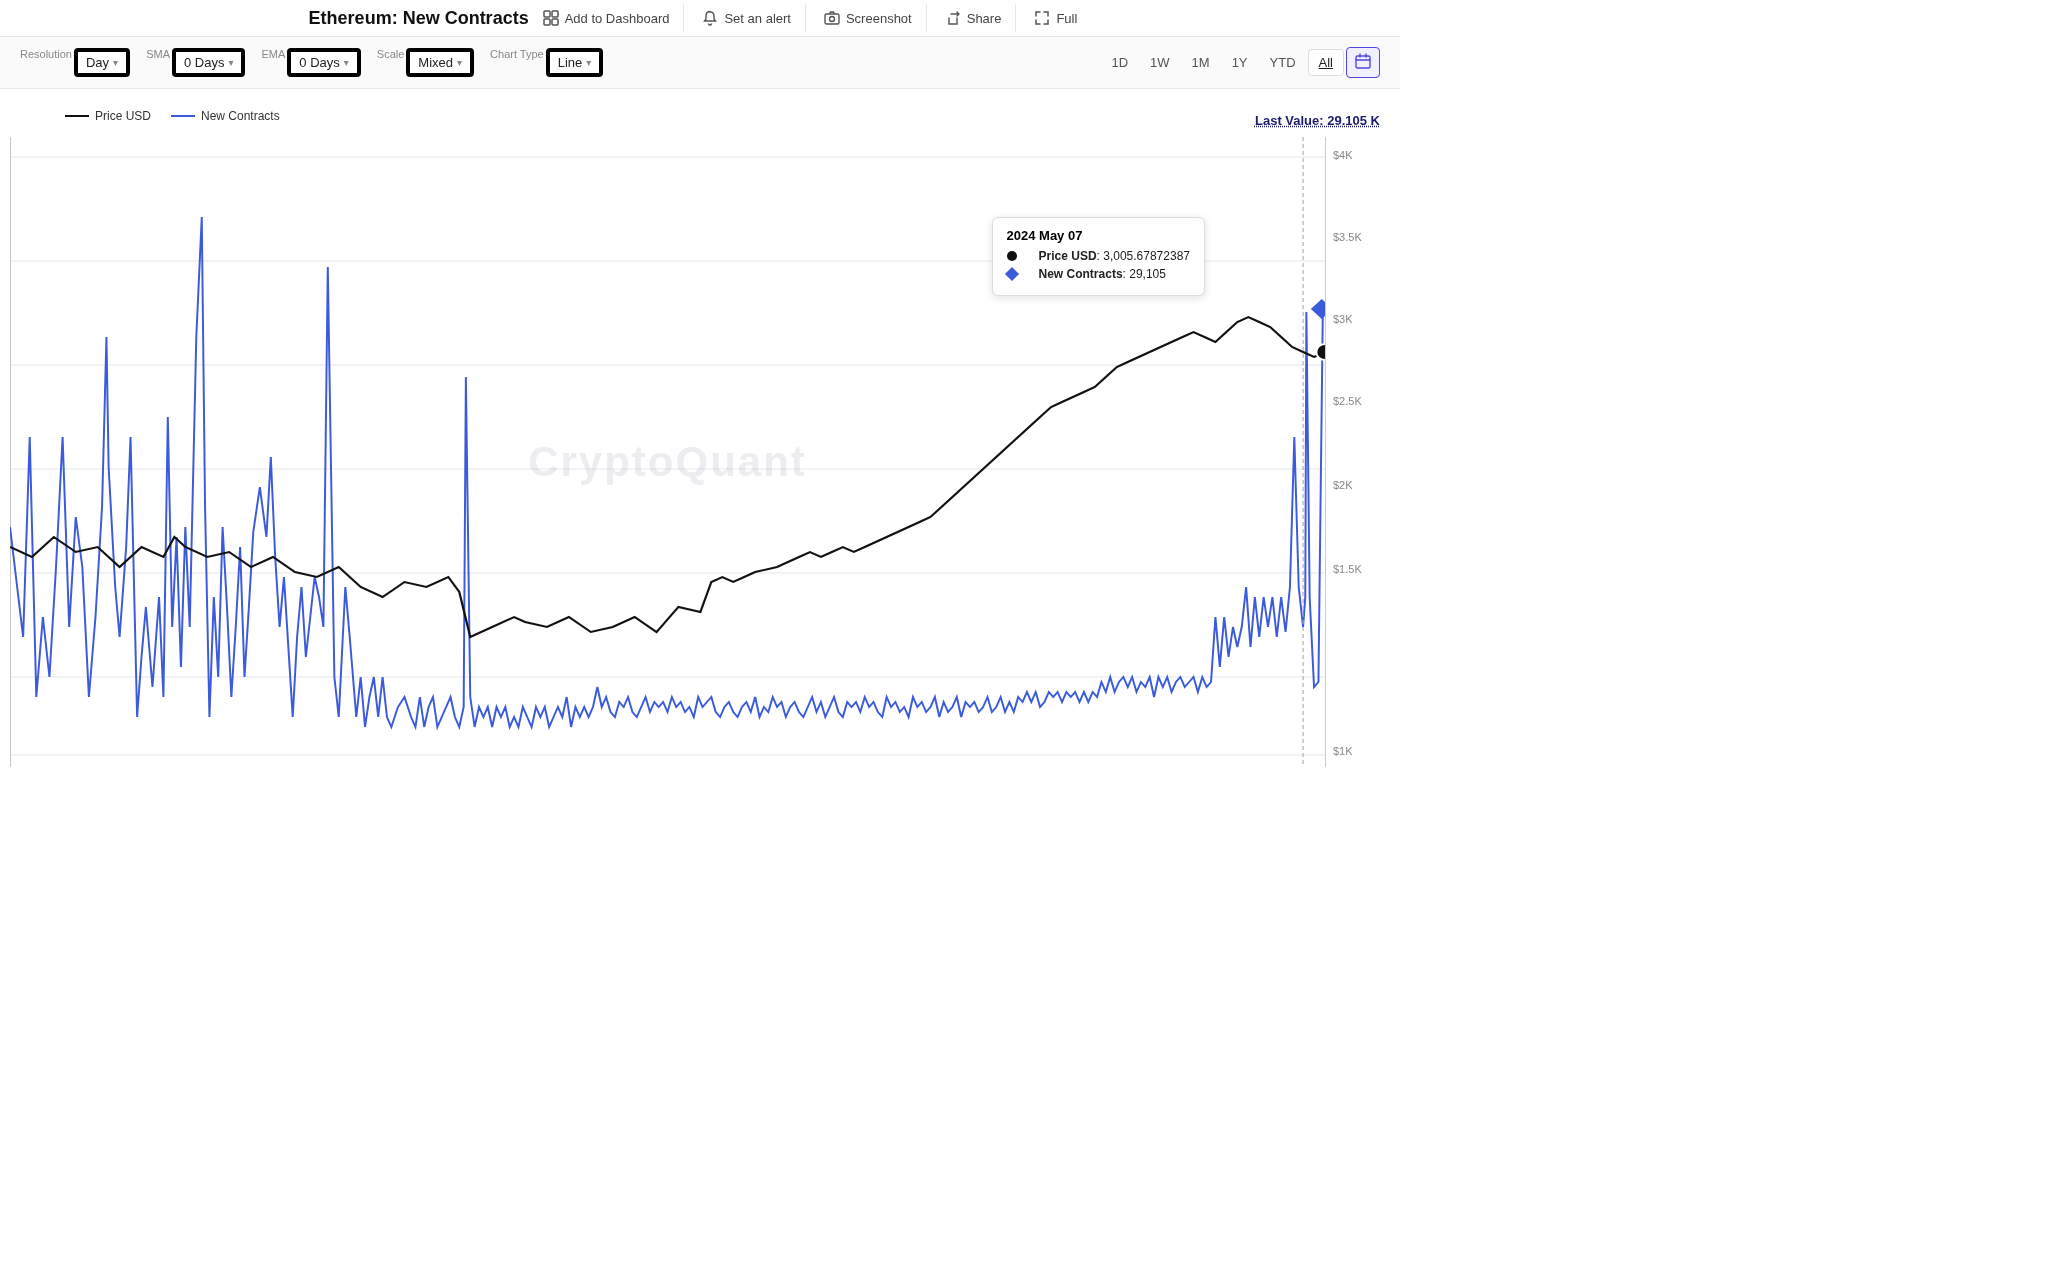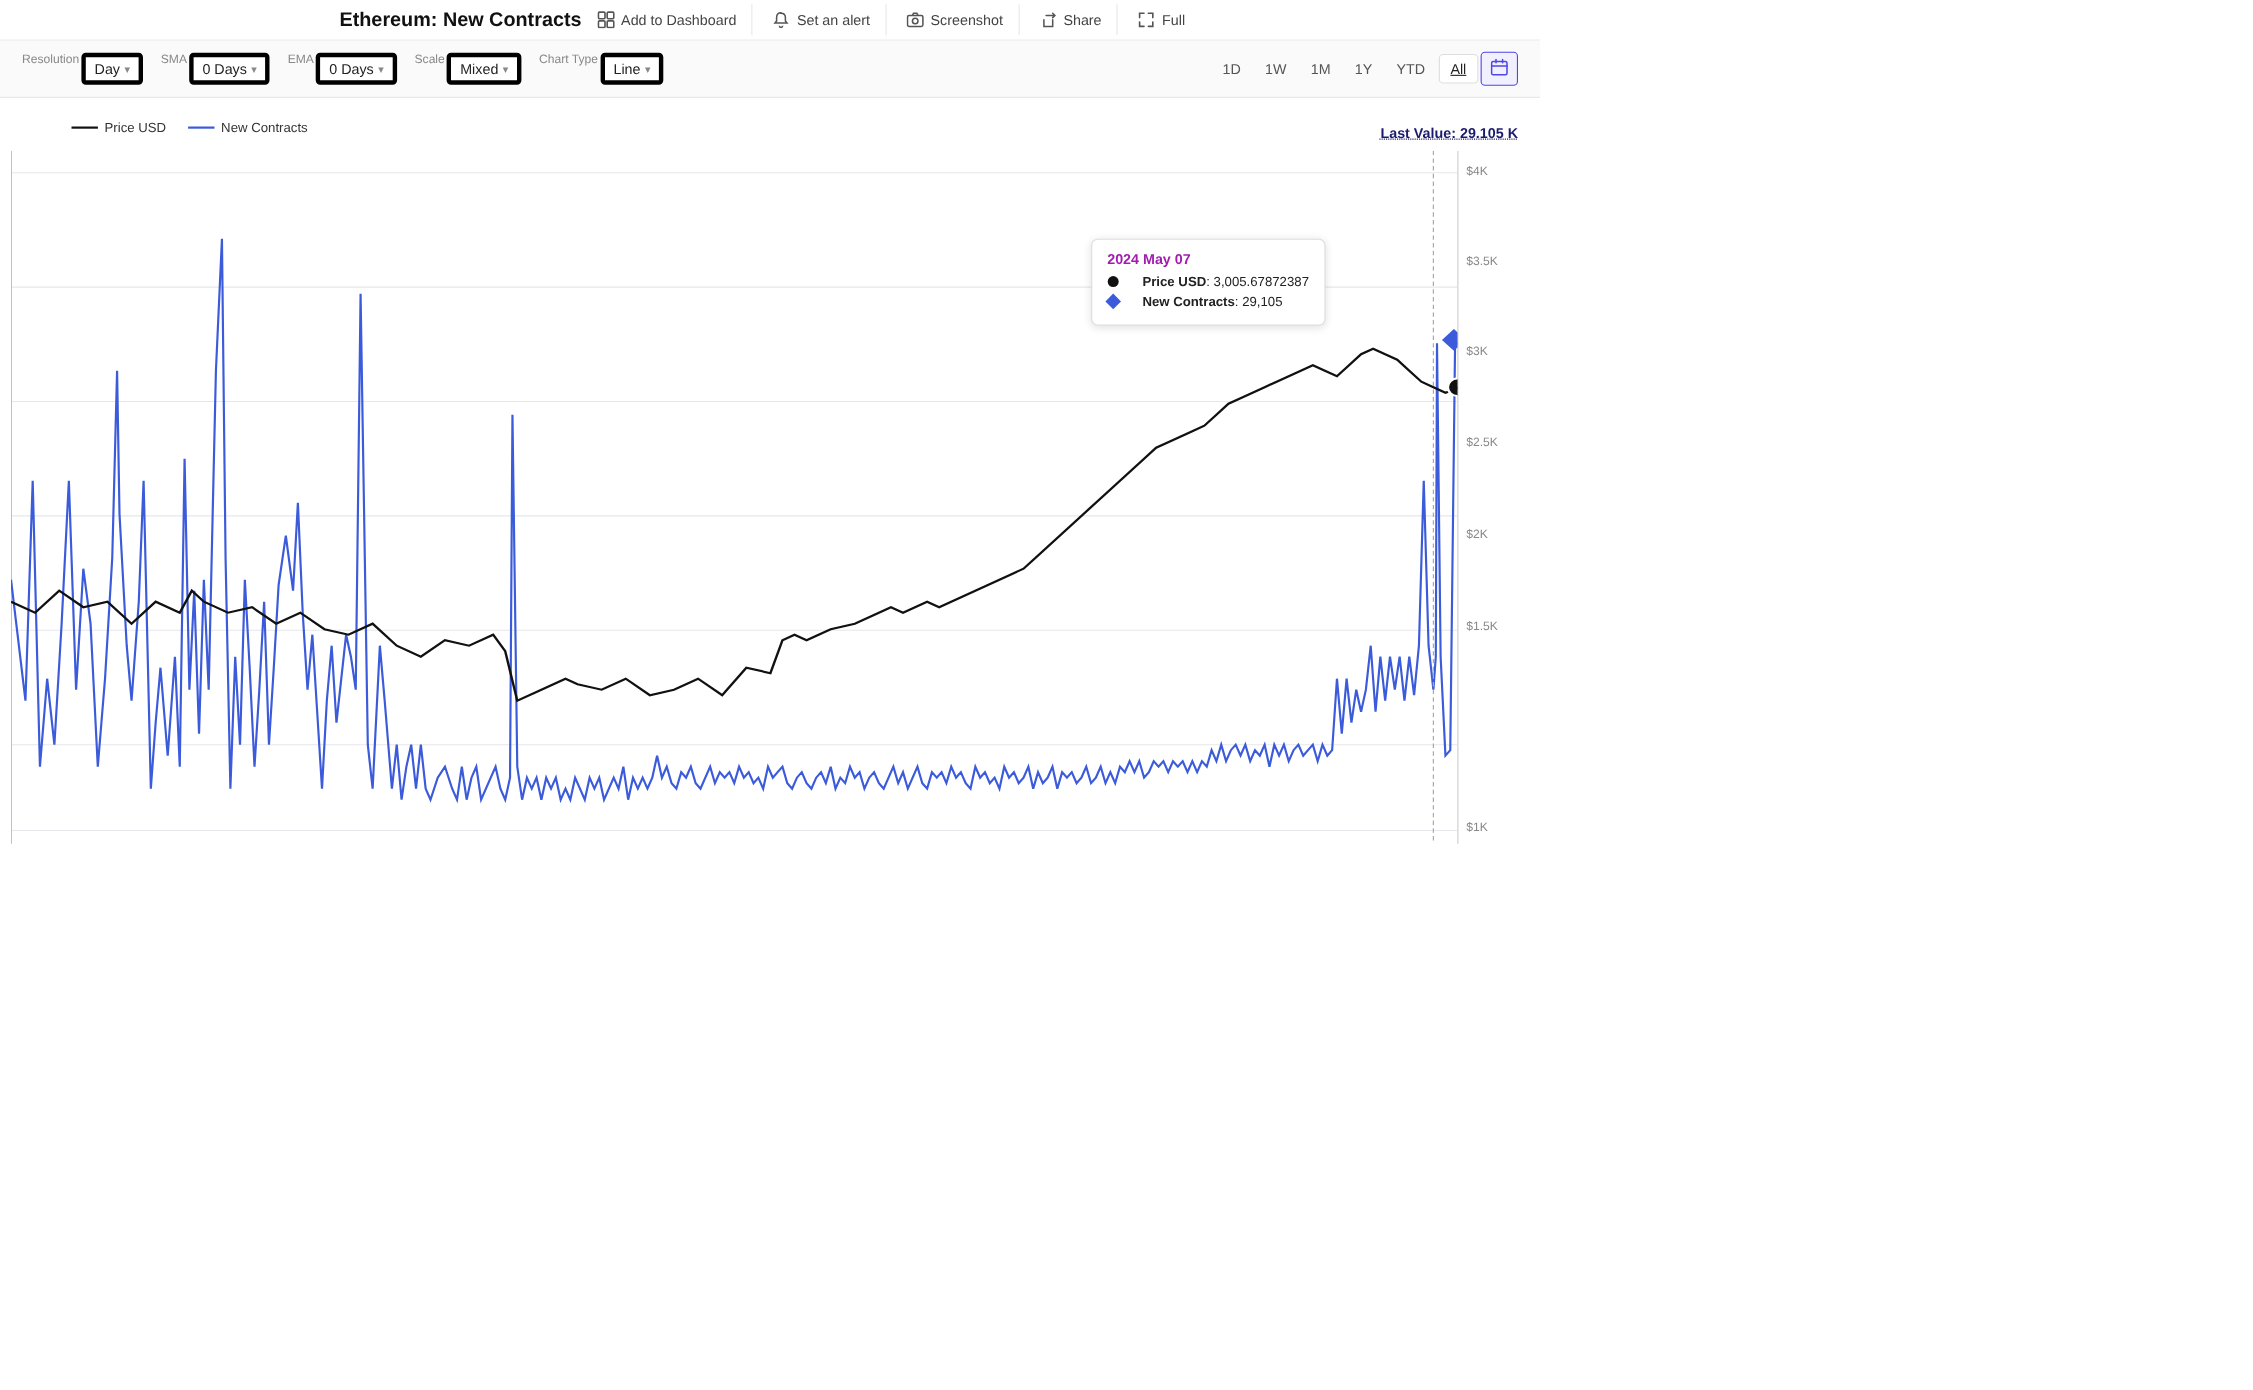--- a/index.html
+++ b/index.html
@@ -190,21 +190,21 @@
       padding: 10px 14px;
       font-size: 12px;
       box-shadow: 0 2px 8px rgba(0,0,0,0.12);
       min-width: 200px;
       z-index: 10;
     }
     .tooltip-date {
       font-weight: 700;
       font-size: 13px;
       margin-bottom: 6px;
-      color: #a21caf;
+      color: #000000;
     }
     .tooltip-row {
       display: flex;
       align-items: center;
       gap: 22px;
       margin-bottom: 4px;
       font-size: 12px;
     }
     .tooltip-dot-black {
       width: 10px;
@@ -356,20 +356,21 @@
         <span>New Contracts</span>
       </div>
     </div>
     <span class="last-value">Last Value: 29.105 K</span>
   </div>
 
   <div class="chart-svg-wrapper">
 
 
     <div class="chart-svg-container" style="position:relative;">
+      <div class="watermark">CryptoQuant</div>
 
       <svg class="chart" viewBox="0 0 1200 650" preserveAspectRatio="none">
 
         <line x1="0" y1="20" x2="1200" y2="20" stroke="#e5e7eb" stroke-width="1"></line>
         <line x1="0" y1="124" x2="1200" y2="124" stroke="#e5e7eb" stroke-width="1"></line>
         <line x1="0" y1="228" x2="1200" y2="228" stroke="#e5e7eb" stroke-width="1"></line>
         <line x1="0" y1="332" x2="1200" y2="332" stroke="#e5e7eb" stroke-width="1"></line>
         <line x1="0" y1="436" x2="1200" y2="436" stroke="#e5e7eb" stroke-width="1"></line>
         <line x1="0" y1="540" x2="1200" y2="540" stroke="#e5e7eb" stroke-width="1"></line>
         <line x1="0" y1="618" x2="1200" y2="618" stroke="#e5e7eb" stroke-width="1"></line>

